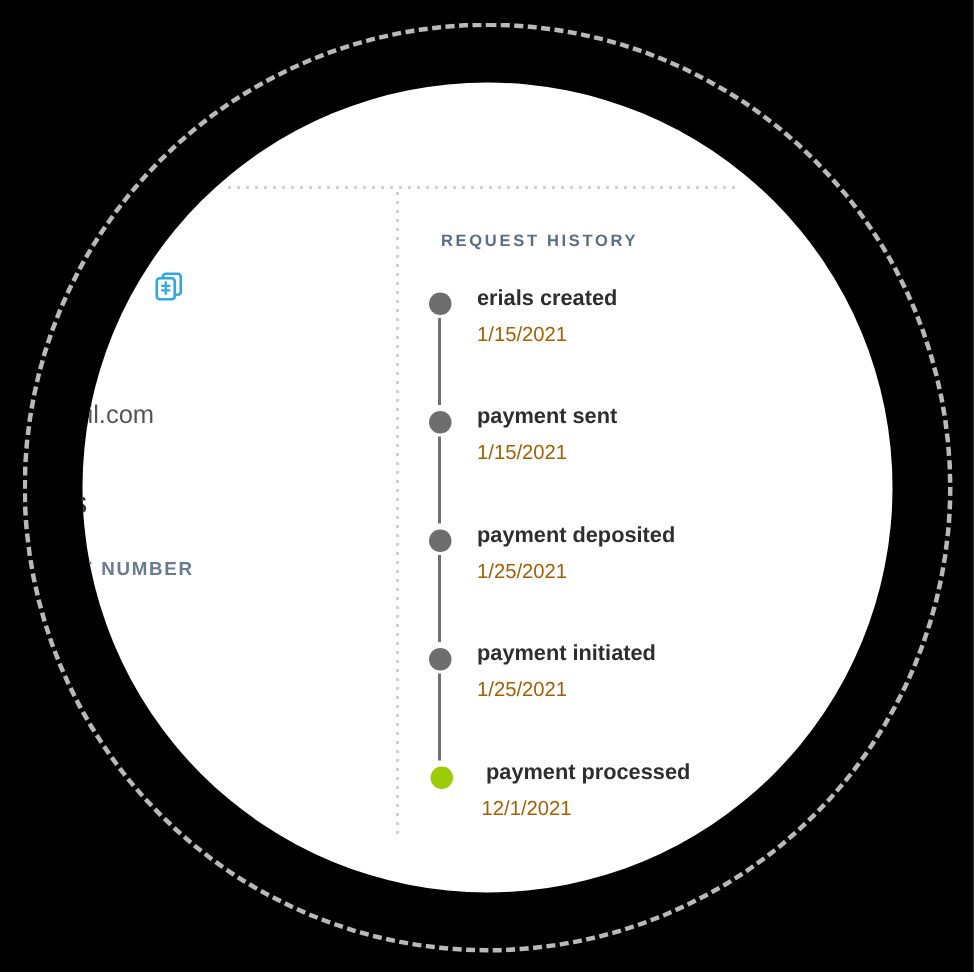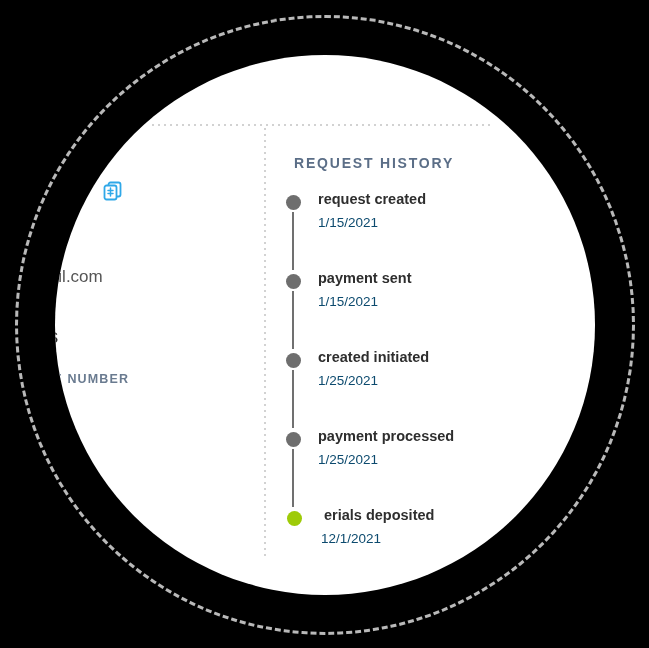--- a/index.html
+++ b/index.html
@@ -121,21 +121,21 @@
   #timeline-panel {
     position: absolute;
     left: 286px;
     top: 155px;
     width: 260px;
   }
   #timeline-title {
     position: absolute;
     left: 8px;
     top: 0px;
-    font-size: 14px;
+    font-size: 11px;
     font-weight: bold;
     letter-spacing: 1.8px;
     color: #5b6e87;
     white-space: nowrap;
   }
 
   #timeline-list {
     position: absolute;
     left: 0px;
     top: 36px;
@@ -178,21 +178,21 @@
     font-weight: bold;
     color: #2e2e2e;
     white-space: nowrap;
   }
   .timeline-item.done .tl-label { left: 38px; }
   .tl-date {
     position: absolute;
     left: 32px;
     top: 24px;
     font-size: 13.5px;
-    color: #0c4a6e;
+    color: #a16207;
     white-space: nowrap;
   }
   .timeline-item.done .tl-date { left: 35px; }
 </style>
 </head>
 <body>
 
 <div id="stage">
 
   <div id="dashed-ring"></div>
@@ -219,49 +219,49 @@
 
       <div id="timeline-panel">
 
         <div id="timeline-title">REQUEST HISTORY</div>
 
         <div id="timeline-list">
 
           <div class="timeline-item">
             <span class="tl-dot"></span>
             <span class="tl-connector"></span>
-            <span class="tl-label">request created</span>
+            <span class="tl-label">erials created</span>
             <span class="tl-date">1/15/2021</span>
           </div>
 
           <div class="timeline-item">
             <span class="tl-dot"></span>
             <span class="tl-connector"></span>
             <span class="tl-label">payment sent</span>
             <span class="tl-date">1/15/2021</span>
           </div>
 
           <div class="timeline-item">
             <span class="tl-dot"></span>
             <span class="tl-connector"></span>
-            <span class="tl-label">created initiated</span>
+            <span class="tl-label">payment deposited</span>
             <span class="tl-date">1/25/2021</span>
           </div>
 
           <div class="timeline-item">
             <span class="tl-dot"></span>
             <span class="tl-connector"></span>
+            <span class="tl-label">payment initiated</span>
+            <span class="tl-date">1/25/2021</span>
+          </div>
+
+          <div class="timeline-item done">
+            <span class="tl-dot"></span>
+
             <span class="tl-label">payment processed</span>
-            <span class="tl-date">1/25/2021</span>
-          </div>
-
-          <div class="timeline-item done">
-            <span class="tl-dot"></span>
-
-            <span class="tl-label">erials deposited</span>
             <span class="tl-date">12/1/2021</span>
           </div>
 
         </div>
       </div>
 
     </div>
   </div>
 </div>
 

